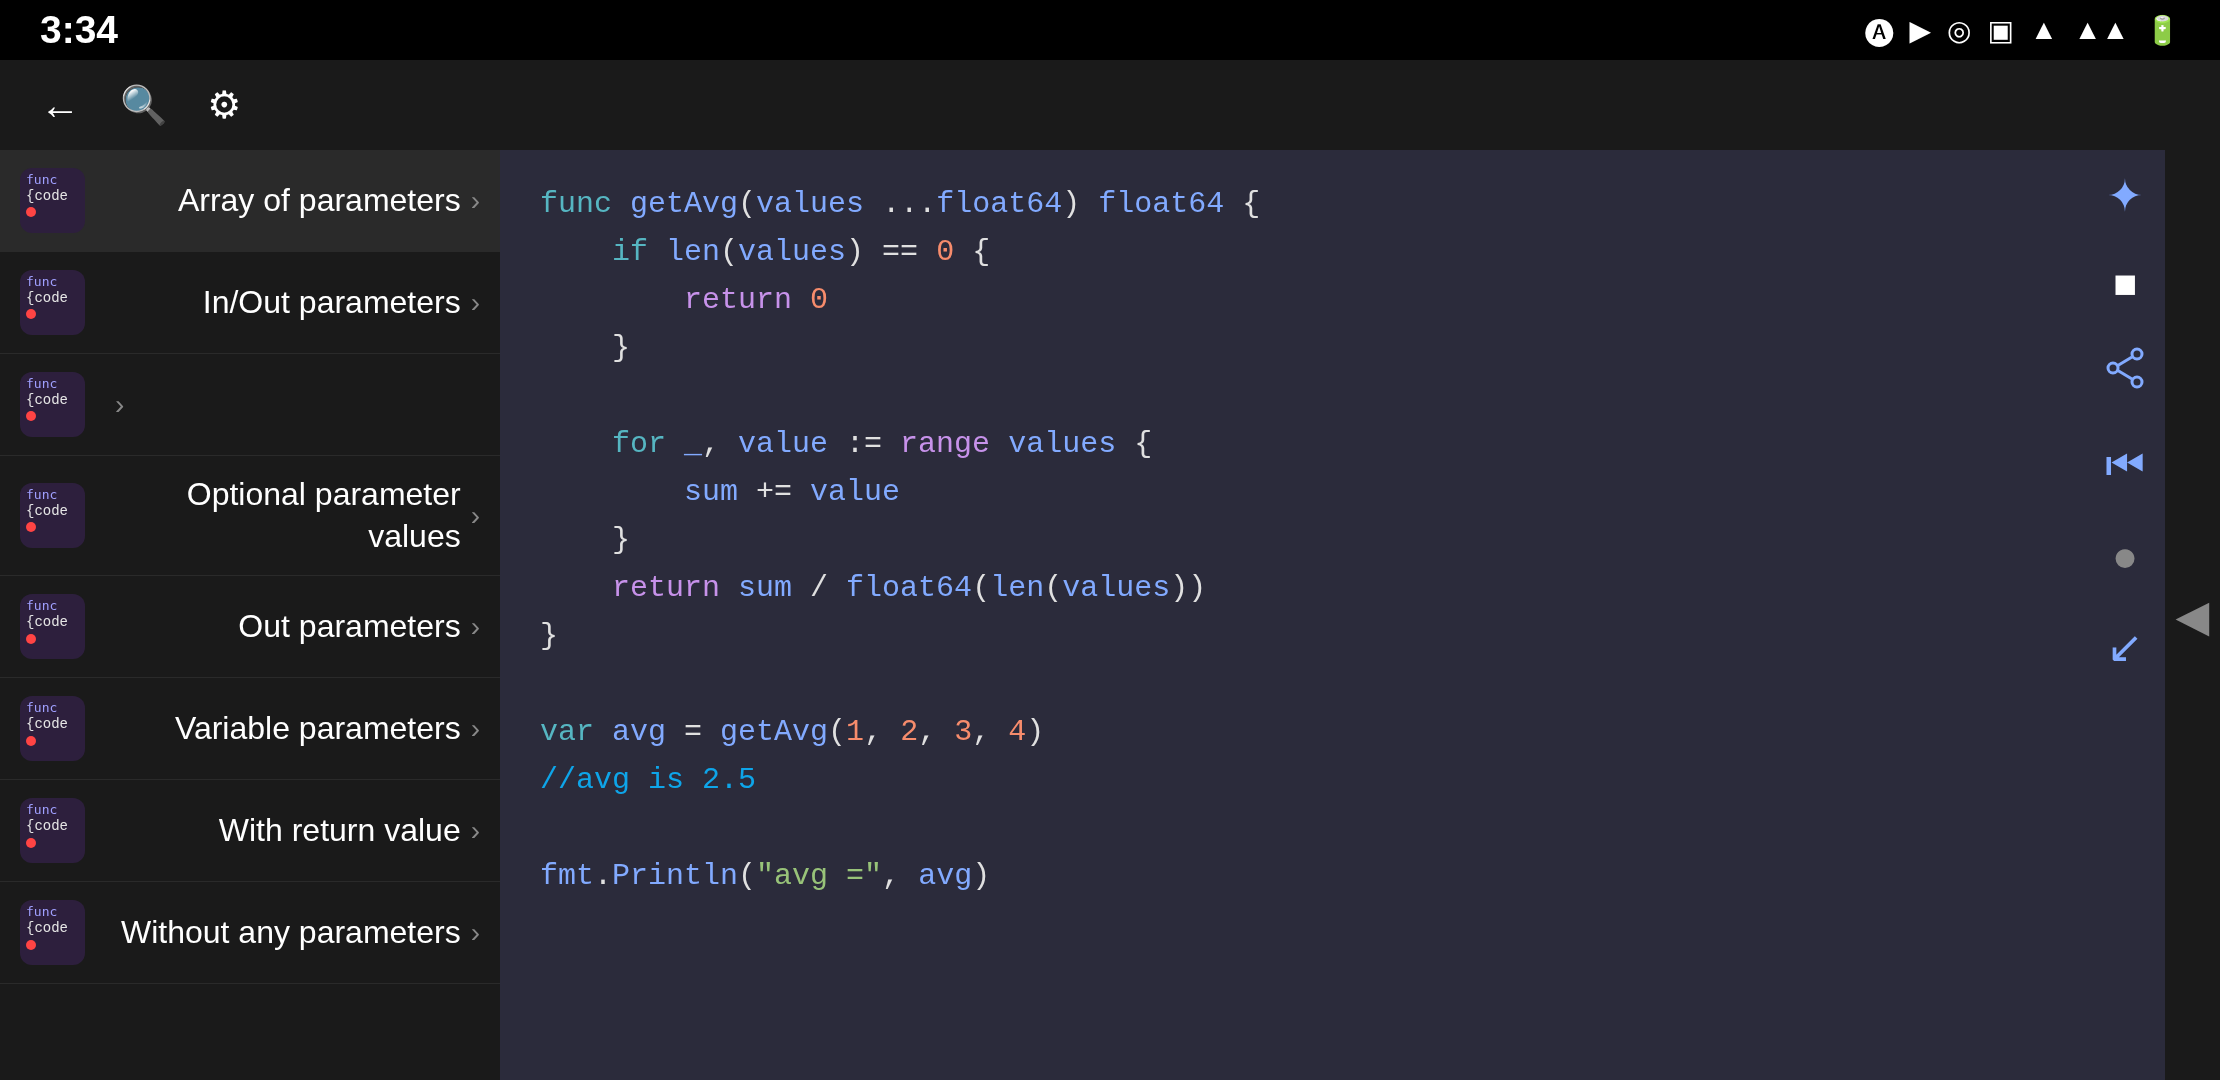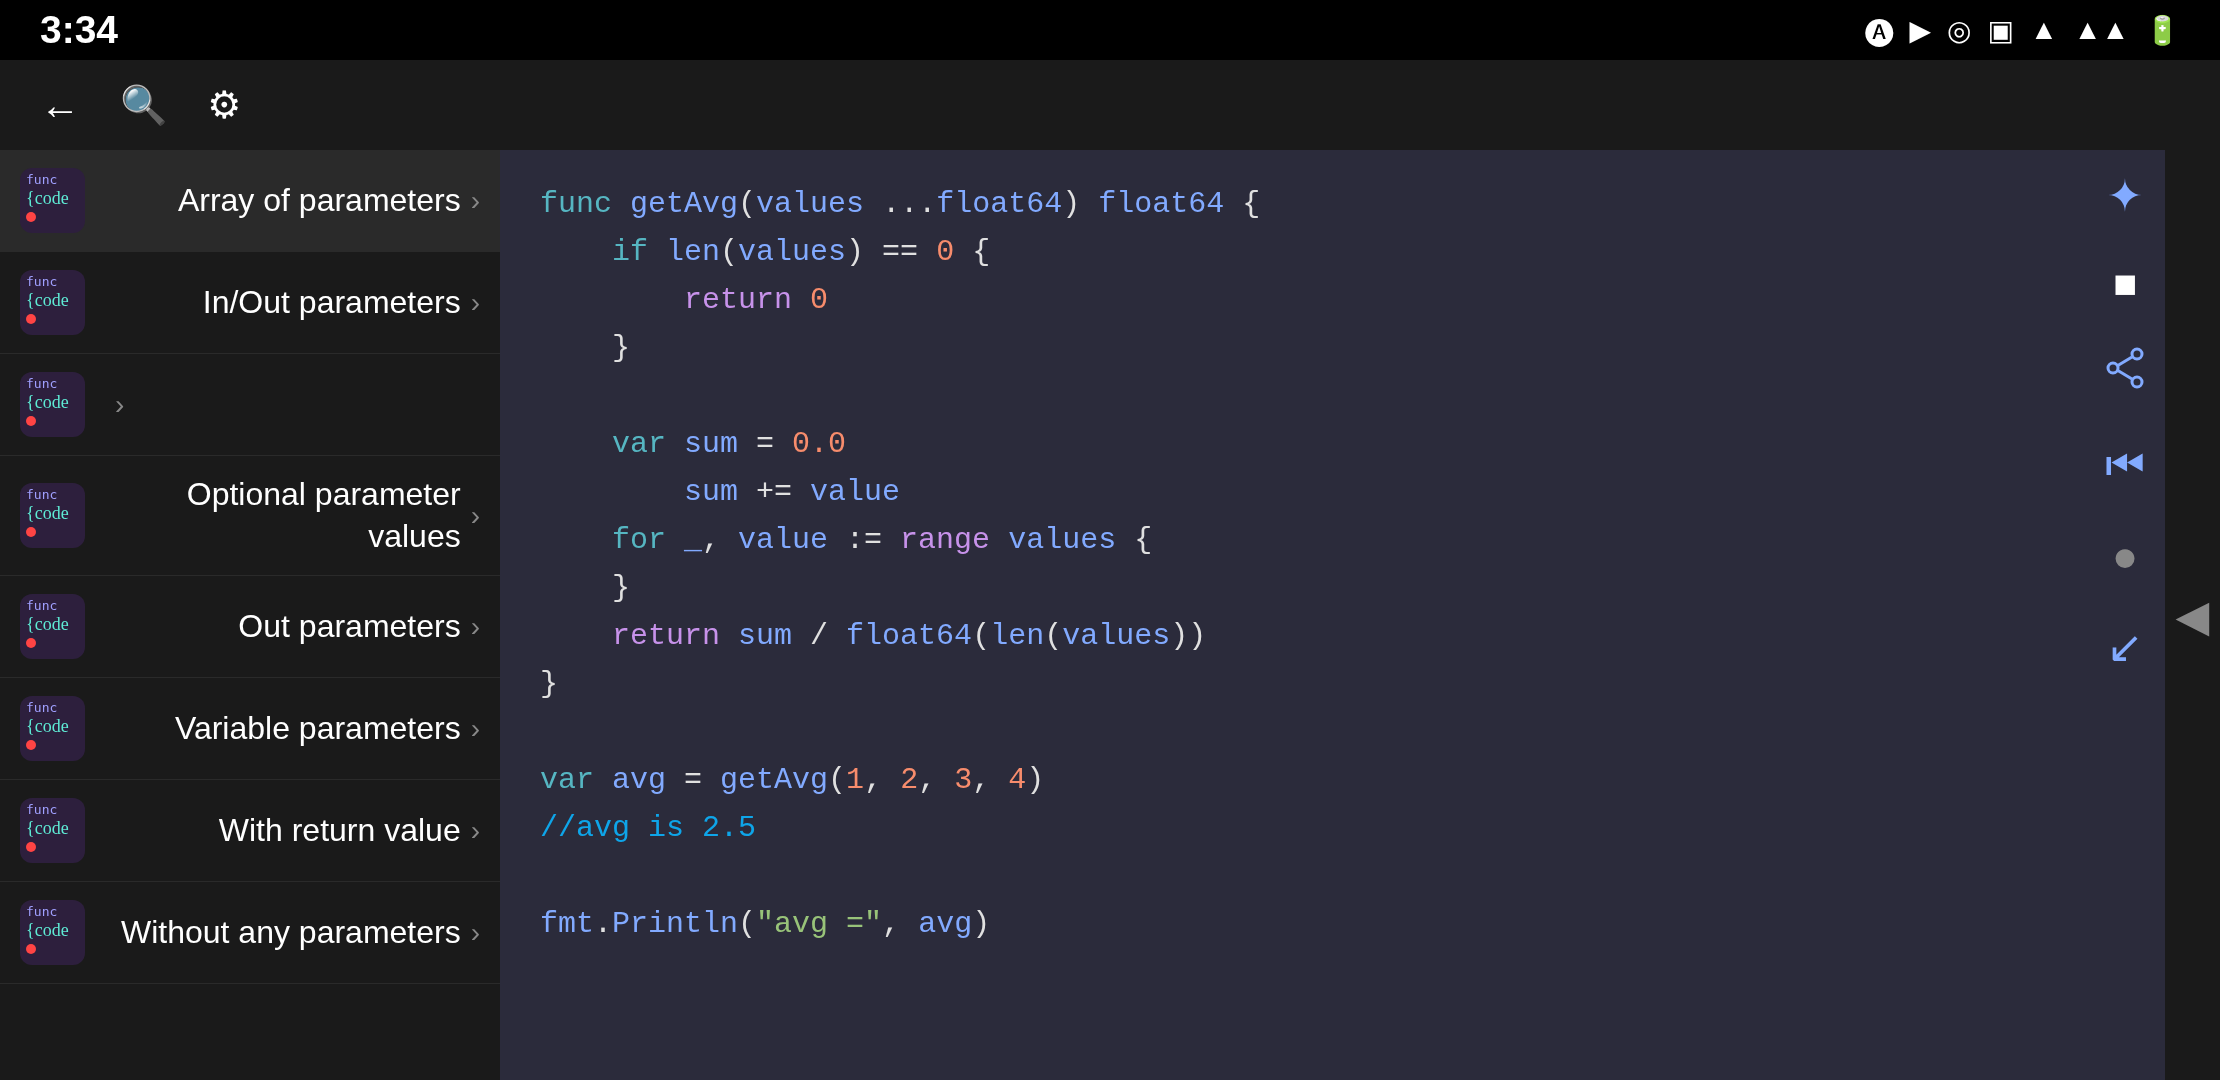--- a/index.html
+++ b/index.html
@@ -115,23 +115,23 @@
       width: 100%;
       height: 100%;
     }
     .icon-func-text {
       color: #a0a0ff;
       font-size: 13px;
       font-family: monospace;
       line-height: 1.2;
     }
     .icon-code-text {
-      color: #5eead4;
-      font-size: 18px;
-      font-family: Liberation Serif, serif;
+      color: #e5e5e5;
+      font-size: 14px;
+      font-family: Liberation Mono, monospace;
       line-height: 1.2;
     }
     .icon-dot {
       width: 10px;
       height: 10px;
       background: #ff4444;
       border-radius: 50%;
       margin-top: 3px;
     }
     .sidebar-item-label {
@@ -344,27 +344,24 @@
         <span class="plain">&nbsp;&nbsp;&nbsp;&nbsp;</span><span class="kw-if">if</span><span class="plain"> </span><span class="fn-name">len</span><span class="plain">(</span><span class="param">values</span><span class="plain">) == </span><span class="num">0</span><span class="plain"> {</span>
       </div>
       <div>
         <span class="plain">&nbsp;&nbsp;&nbsp;&nbsp;&nbsp;&nbsp;&nbsp;&nbsp;</span><span class="kw-return">return</span><span class="plain"> </span><span class="num">0</span>
       </div>
       <div>
         <span class="plain">&nbsp;&nbsp;&nbsp;&nbsp;}</span>
       </div>
       <div>&nbsp;</div>
       <div>
-        <span class="plain">&nbsp;&nbsp;&nbsp;&nbsp;</span><span class="kw-var">var</span><span class="plain"> </span><span class="param">sum</span><span class="plain"> = </span><span class="num">0.0</span>
+        <span class="plain">&nbsp;&nbsp;&nbsp;&nbsp;</span><span class="kw-for">for</span><span class="plain"> </span><span class="param">_</span><span class="plain">, </span><span class="param">value</span><span class="plain"> := </span><span class="kw-range">range</span><span class="plain"> </span><span class="param">values</span><span class="plain"> {</span>
       </div>
       <div>
         <span class="plain">&nbsp;&nbsp;&nbsp;&nbsp;&nbsp;&nbsp;&nbsp;&nbsp;</span><span class="param">sum</span><span class="plain"> += </span><span class="param">value</span>
-      </div>
-      <div>
-        <span class="plain">&nbsp;&nbsp;&nbsp;&nbsp;</span><span class="kw-for">for</span><span class="plain"> </span><span class="param">_</span><span class="plain">, </span><span class="param">value</span><span class="plain"> := </span><span class="kw-range">range</span><span class="plain"> </span><span class="param">values</span><span class="plain"> {</span>
       </div>
       <div>
         <span class="plain">&nbsp;&nbsp;&nbsp;&nbsp;}</span>
       </div>
       <div>
         <span class="plain">&nbsp;&nbsp;&nbsp;&nbsp;</span><span class="kw-return">return</span><span class="plain"> </span><span class="param">sum</span><span class="plain"> / </span><span class="fn-name">float64</span><span class="plain">(</span><span class="fn-name">len</span><span class="plain">(</span><span class="param">values</span><span class="plain">))</span>
       </div>
       <div>
         <span class="plain">}</span>
       </div>

